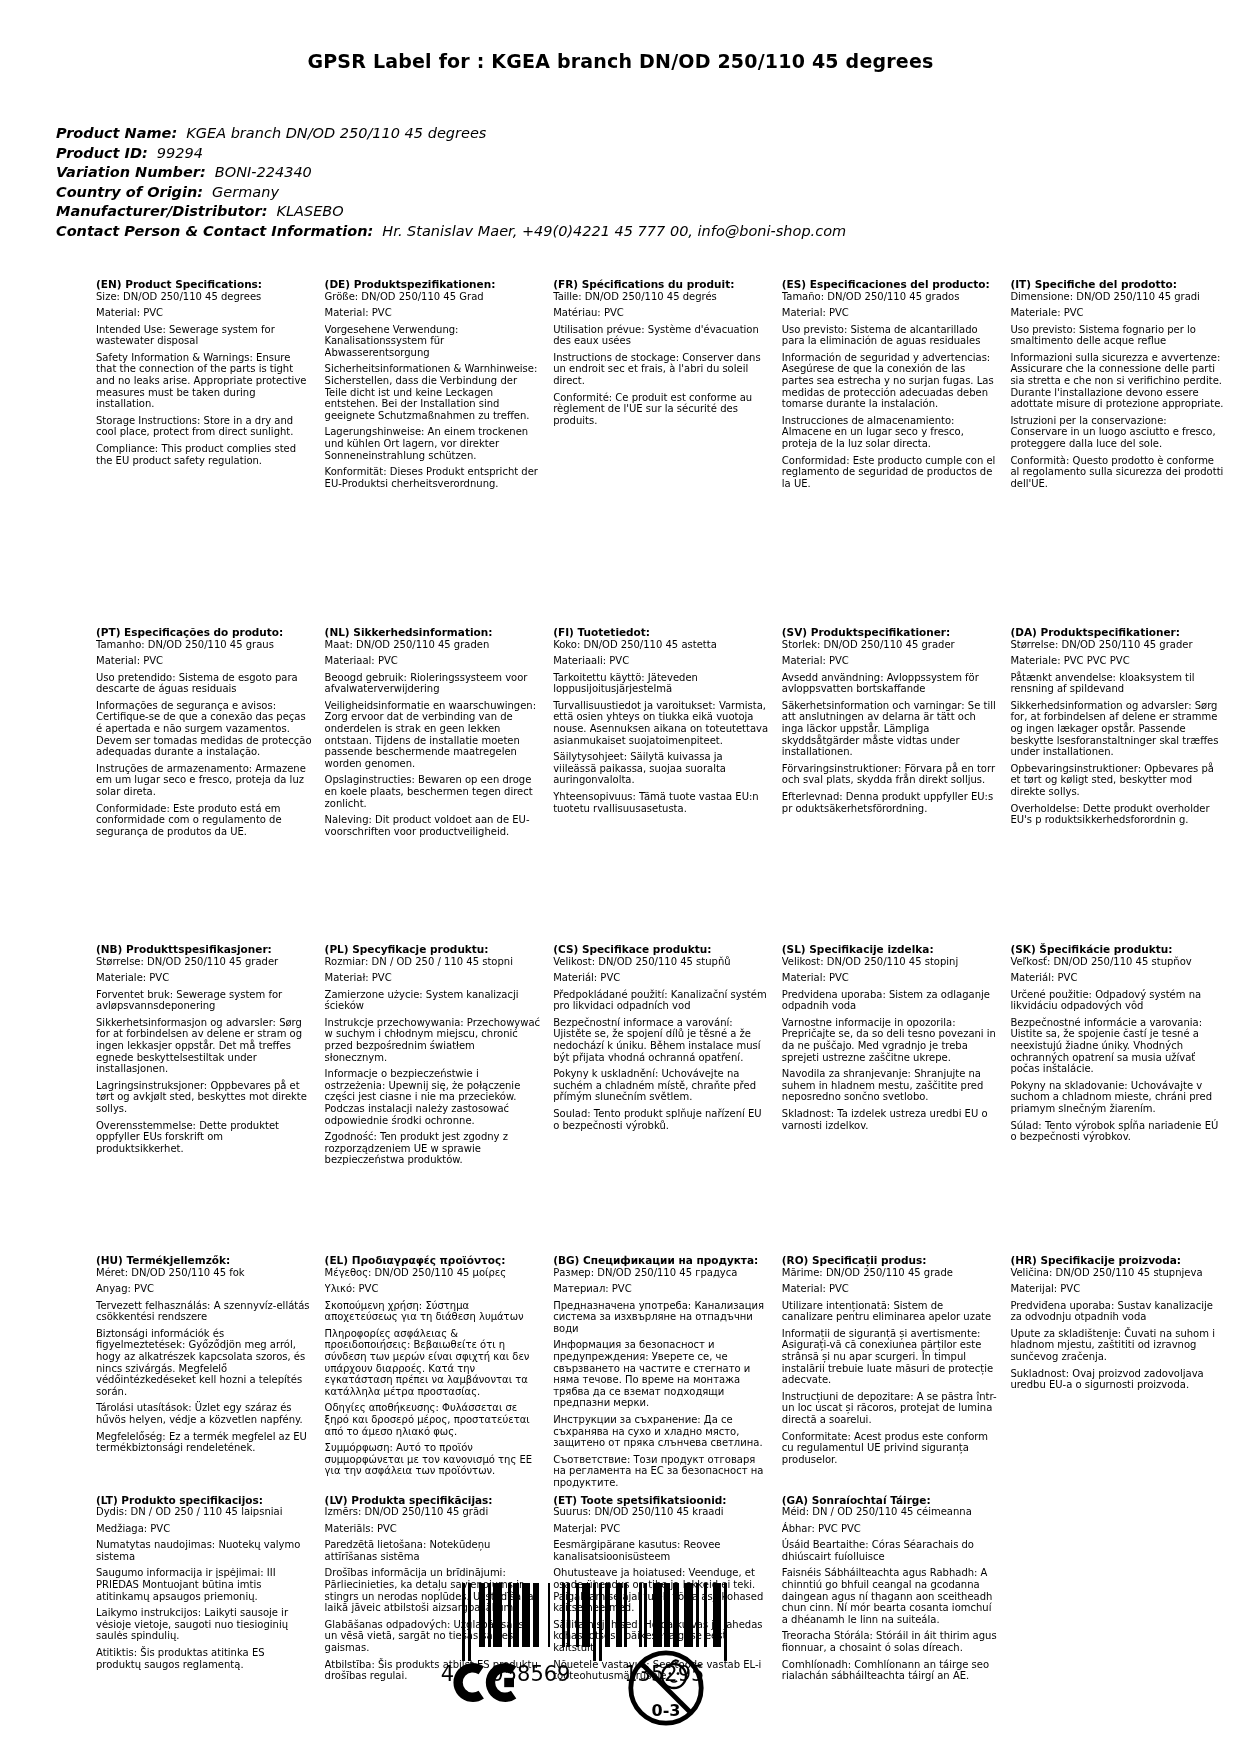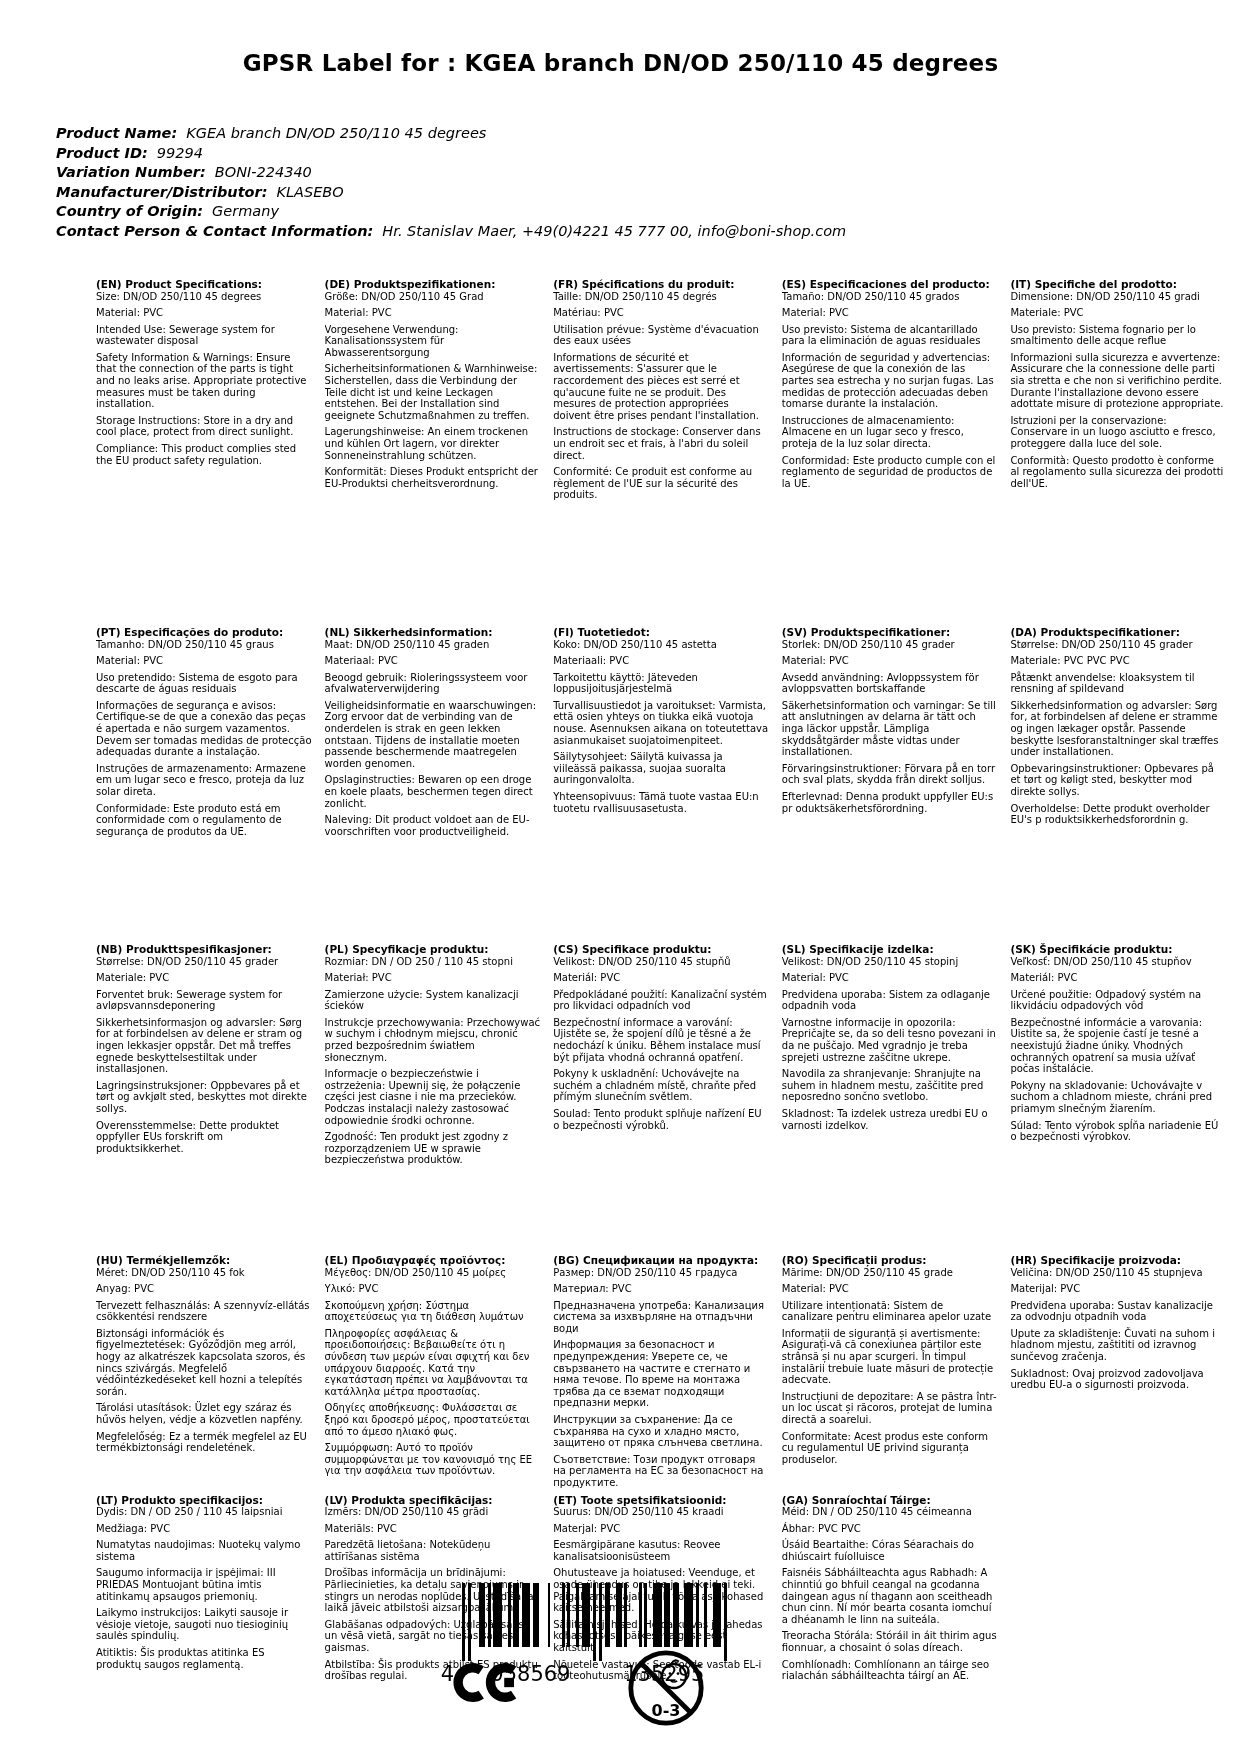--- a/index.html
+++ b/index.html
@@ -1,19 +1,19 @@
 <!DOCTYPE html>
 <html><head>
 <meta charset="utf-8">
 <style>
   html,body{margin:0;padding:0;background:#fff;}
   .page{position:relative;width:1241px;height:1754px;background:#fff;overflow:hidden;
         font-family:"DejaVu Sans","Liberation Sans",sans-serif;color:#000;}
   .title{position:absolute;top:50px;left:0;right:0;margin:0;text-align:center;
-         font-size:23px;font-weight:bold;letter-spacing:0.2px;}
+         font-size:19px;font-weight:bold;letter-spacing:0.2px;}
   .info{position:absolute;top:124px;left:56px;right:40px;font-size:14.5px;line-height:19.5px;font-style:italic;}
   .info-row{white-space:nowrap;}
   .info-label{font-weight:bold;margin-right:9px;}
   .grid{position:absolute;top:278px;left:56px;width:1130px;display:grid;
         grid-template-columns:repeat(5,1fr);column-gap:13px;
         grid-template-rows:minmax(348px,auto) minmax(317px,auto) minmax(311px,auto) auto;margin-left:40px;}
   .lang-block{font-size:10px;line-height:11.6px;overflow:hidden;}
   .lang-heading{margin:0;font-size:10.5px;line-height:12.5px;font-weight:bold;}
   .lang-block p{margin:0 0 5px 0;}
   .barcode{position:absolute;left:438px;top:1583px;width:290px;height:104px;}
@@ -27,22 +27,22 @@
 <body>
 
 <div class="page">
 
   <h1 class="title">GPSR Label for : KGEA branch DN/OD 250/110 45 degrees</h1>
 
   <div class="info" id="product-info">
       <div class="info-row"><span class="info-label">Product Name:</span><span class="info-value">KGEA branch DN/OD 250/110 45 degrees</span></div>
       <div class="info-row"><span class="info-label">Product ID:</span><span class="info-value">99294</span></div>
       <div class="info-row"><span class="info-label">Variation Number:</span><span class="info-value">BONI-224340</span></div>
+      <div class="info-row"><span class="info-label">Country of Origin:</span><span class="info-value">Germany</span></div>
       <div class="info-row"><span class="info-label">Manufacturer/Distributor:</span><span class="info-value">KLASEBO</span></div>
-      <div class="info-row"><span class="info-label">Country of Origin:</span><span class="info-value">Germany</span></div>
       <div class="info-row"><span class="info-label">Contact Person &amp; Contact Information:</span><span class="info-value">Hr. Stanislav Maer, +49(0)4221 45 777 00, info@boni-shop.com</span></div>
     </div>
 
   <div class="grid" id="lang-grid">
       <section class="lang-block">
         <h3 class="lang-heading">(EN) Product Specifications:</h3>
         <p>Size: DN/OD 250/110 45 degrees</p>
         <p>Material: PVC</p>
         <p>Intended Use: Sewerage system for wastewater disposal</p>
         <p>Safety Information &amp; Warnings: Ensure that the connection of the parts is tight and no leaks arise. Appropriate protective measures must be taken during installation.</p>
@@ -56,21 +56,20 @@
         <p>Vorgesehene Verwendung: Kanalisationssystem für Abwasserentsorgung</p>
         <p>Sicherheitsinformationen &amp; Warnhinweise: Sicherstellen, dass die Verbindung der Teile dicht ist und keine Leckagen entstehen. Bei der Installation sind geeignete Schutzmaßnahmen zu treffen.</p>
         <p>Lagerungshinweise: An einem trockenen und kühlen Ort lagern, vor direkter Sonneneinstrahlung schützen.</p>
         <p>Konformität: Dieses Produkt entspricht der EU-Produktsi cherheitsverordnung.</p>
       </section>
       <section class="lang-block">
         <h3 class="lang-heading">(FR) Spécifications du produit:</h3>
         <p>Taille: DN/OD 250/110 45 degrés</p>
         <p>Matériau: PVC</p>
         <p>Utilisation prévue: Système d'évacuation des eaux usées</p>
-        <p>Informations de sécurité et avertissements: S'assurer que le raccordement des pièces est serré et qu'aucune fuite ne se produit. Des mesures de protection appropriées doivent être prises pendant l'installation.</p>
         <p>Instructions de stockage: Conserver dans un endroit sec et frais, à l'abri du soleil direct.</p>
         <p>Conformité: Ce produit est conforme au règlement de l'UE sur la sécurité des produits.</p>
       </section>
       <section class="lang-block">
         <h3 class="lang-heading">(ES) Especificaciones del producto:</h3>
         <p>Tamaño: DN/OD 250/110 45 grados</p>
         <p>Material: PVC</p>
         <p>Uso previsto: Sistema de alcantarillado para la eliminación de aguas residuales</p>
         <p>Información de seguridad y advertencias: Asegúrese de que la conexión de las partes sea estrecha y no surjan fugas. Las medidas de protección adecuadas deben tomarse durante la instalación.</p>
         <p>Instrucciones de almacenamiento: Almacene en un lugar seco y fresco, proteja de la luz solar directa.</p>

